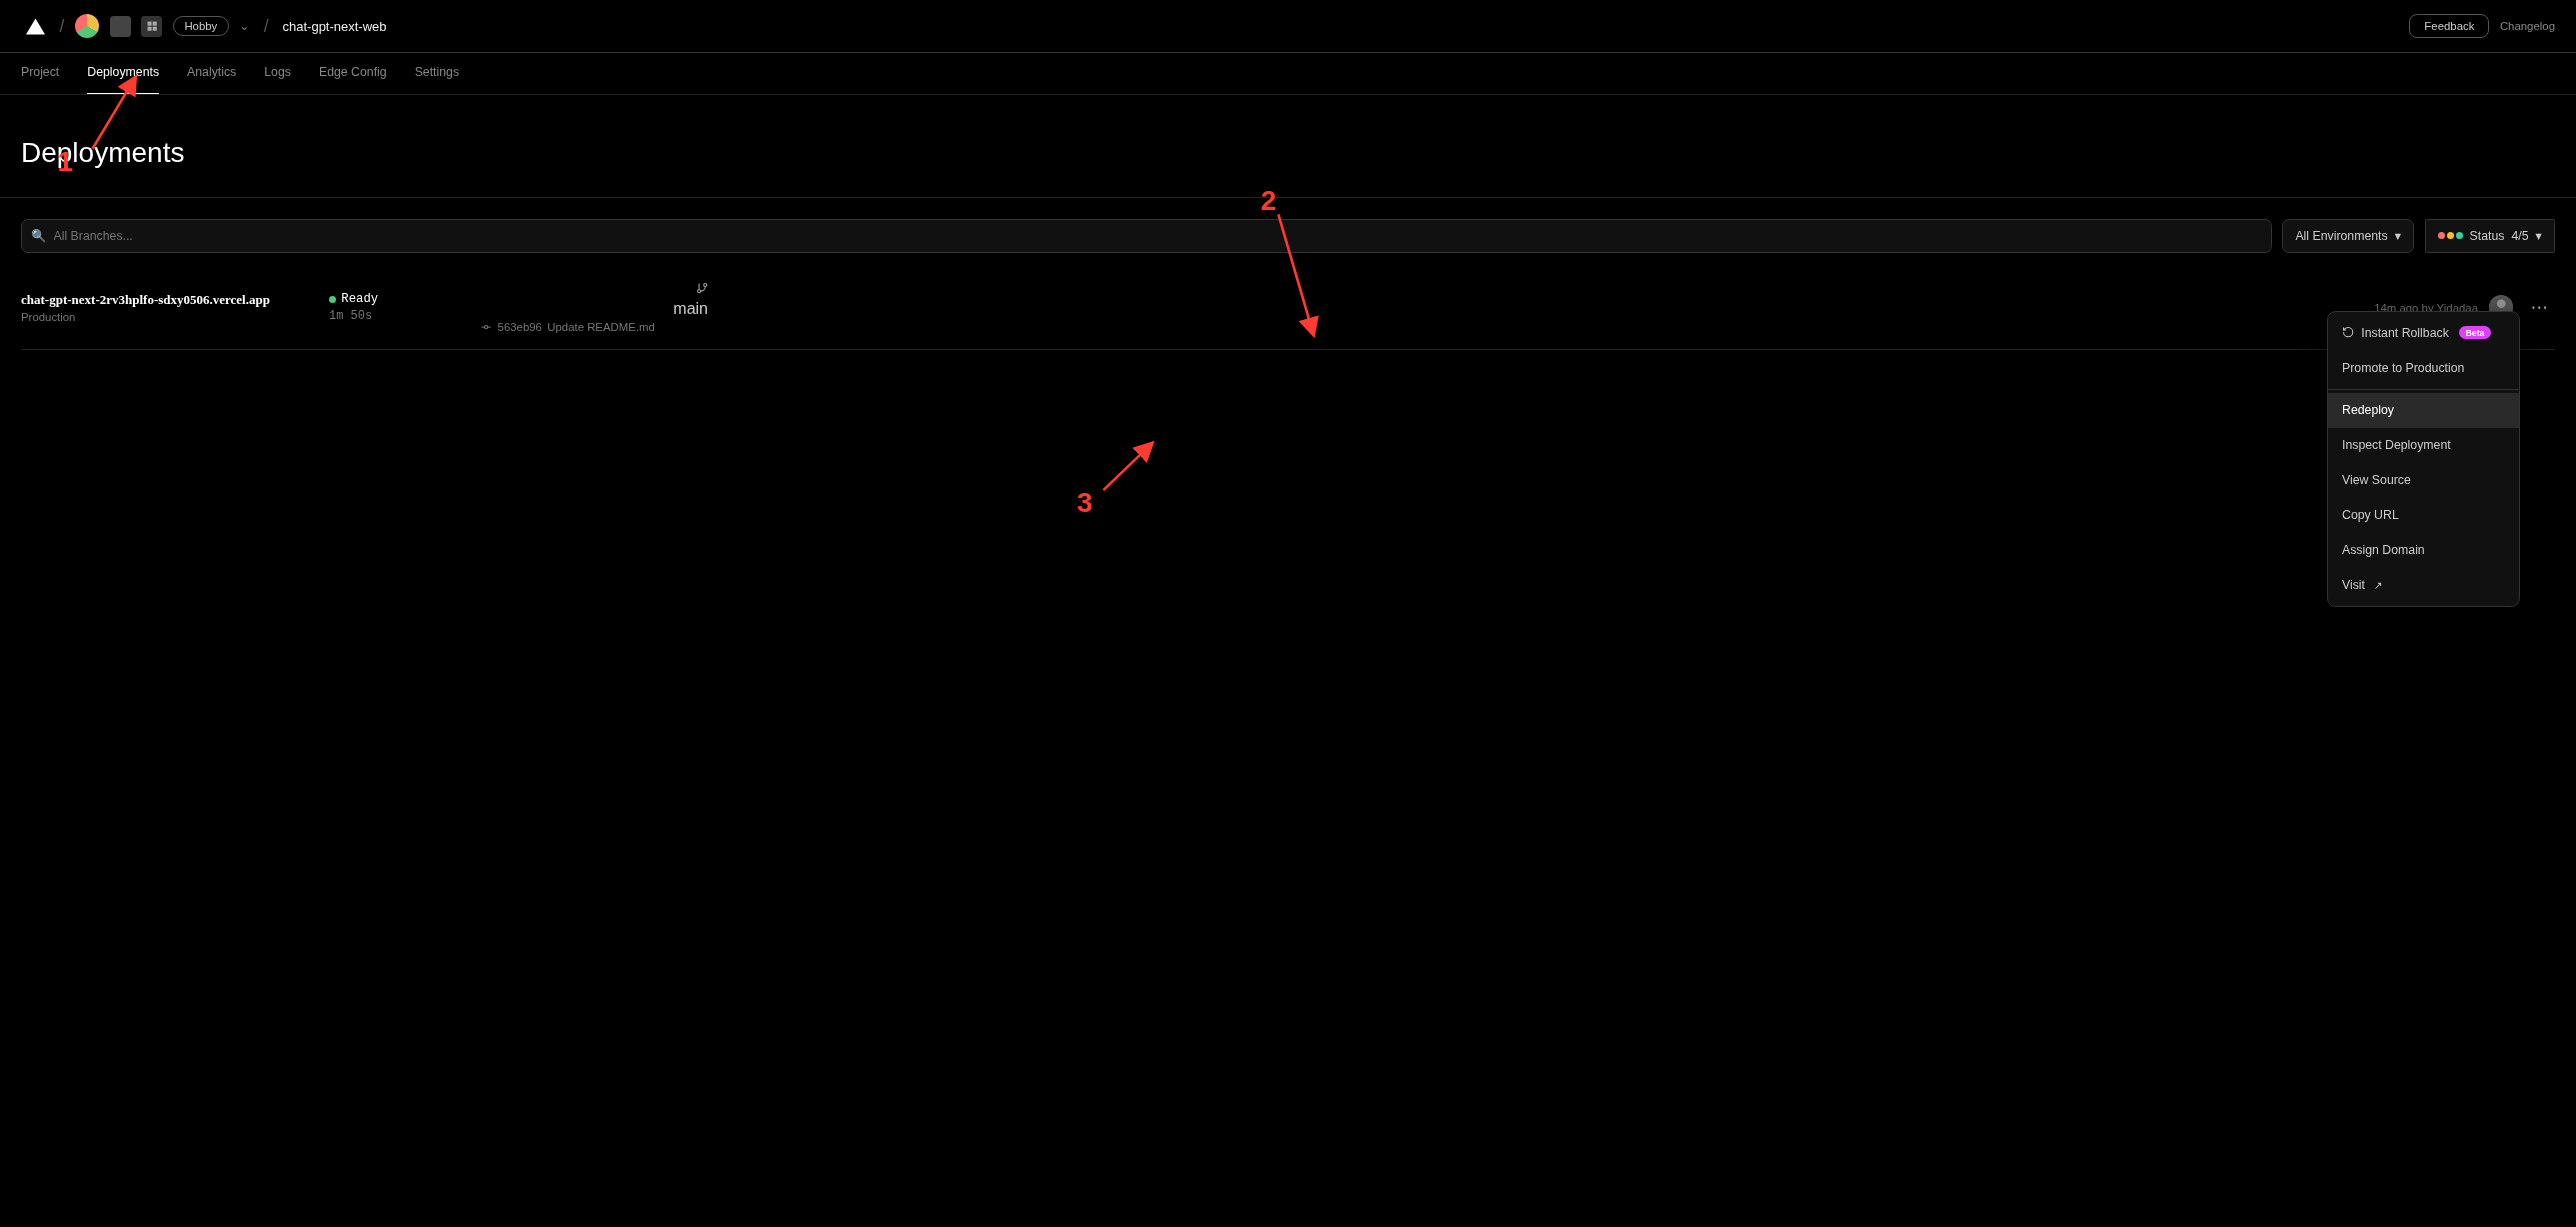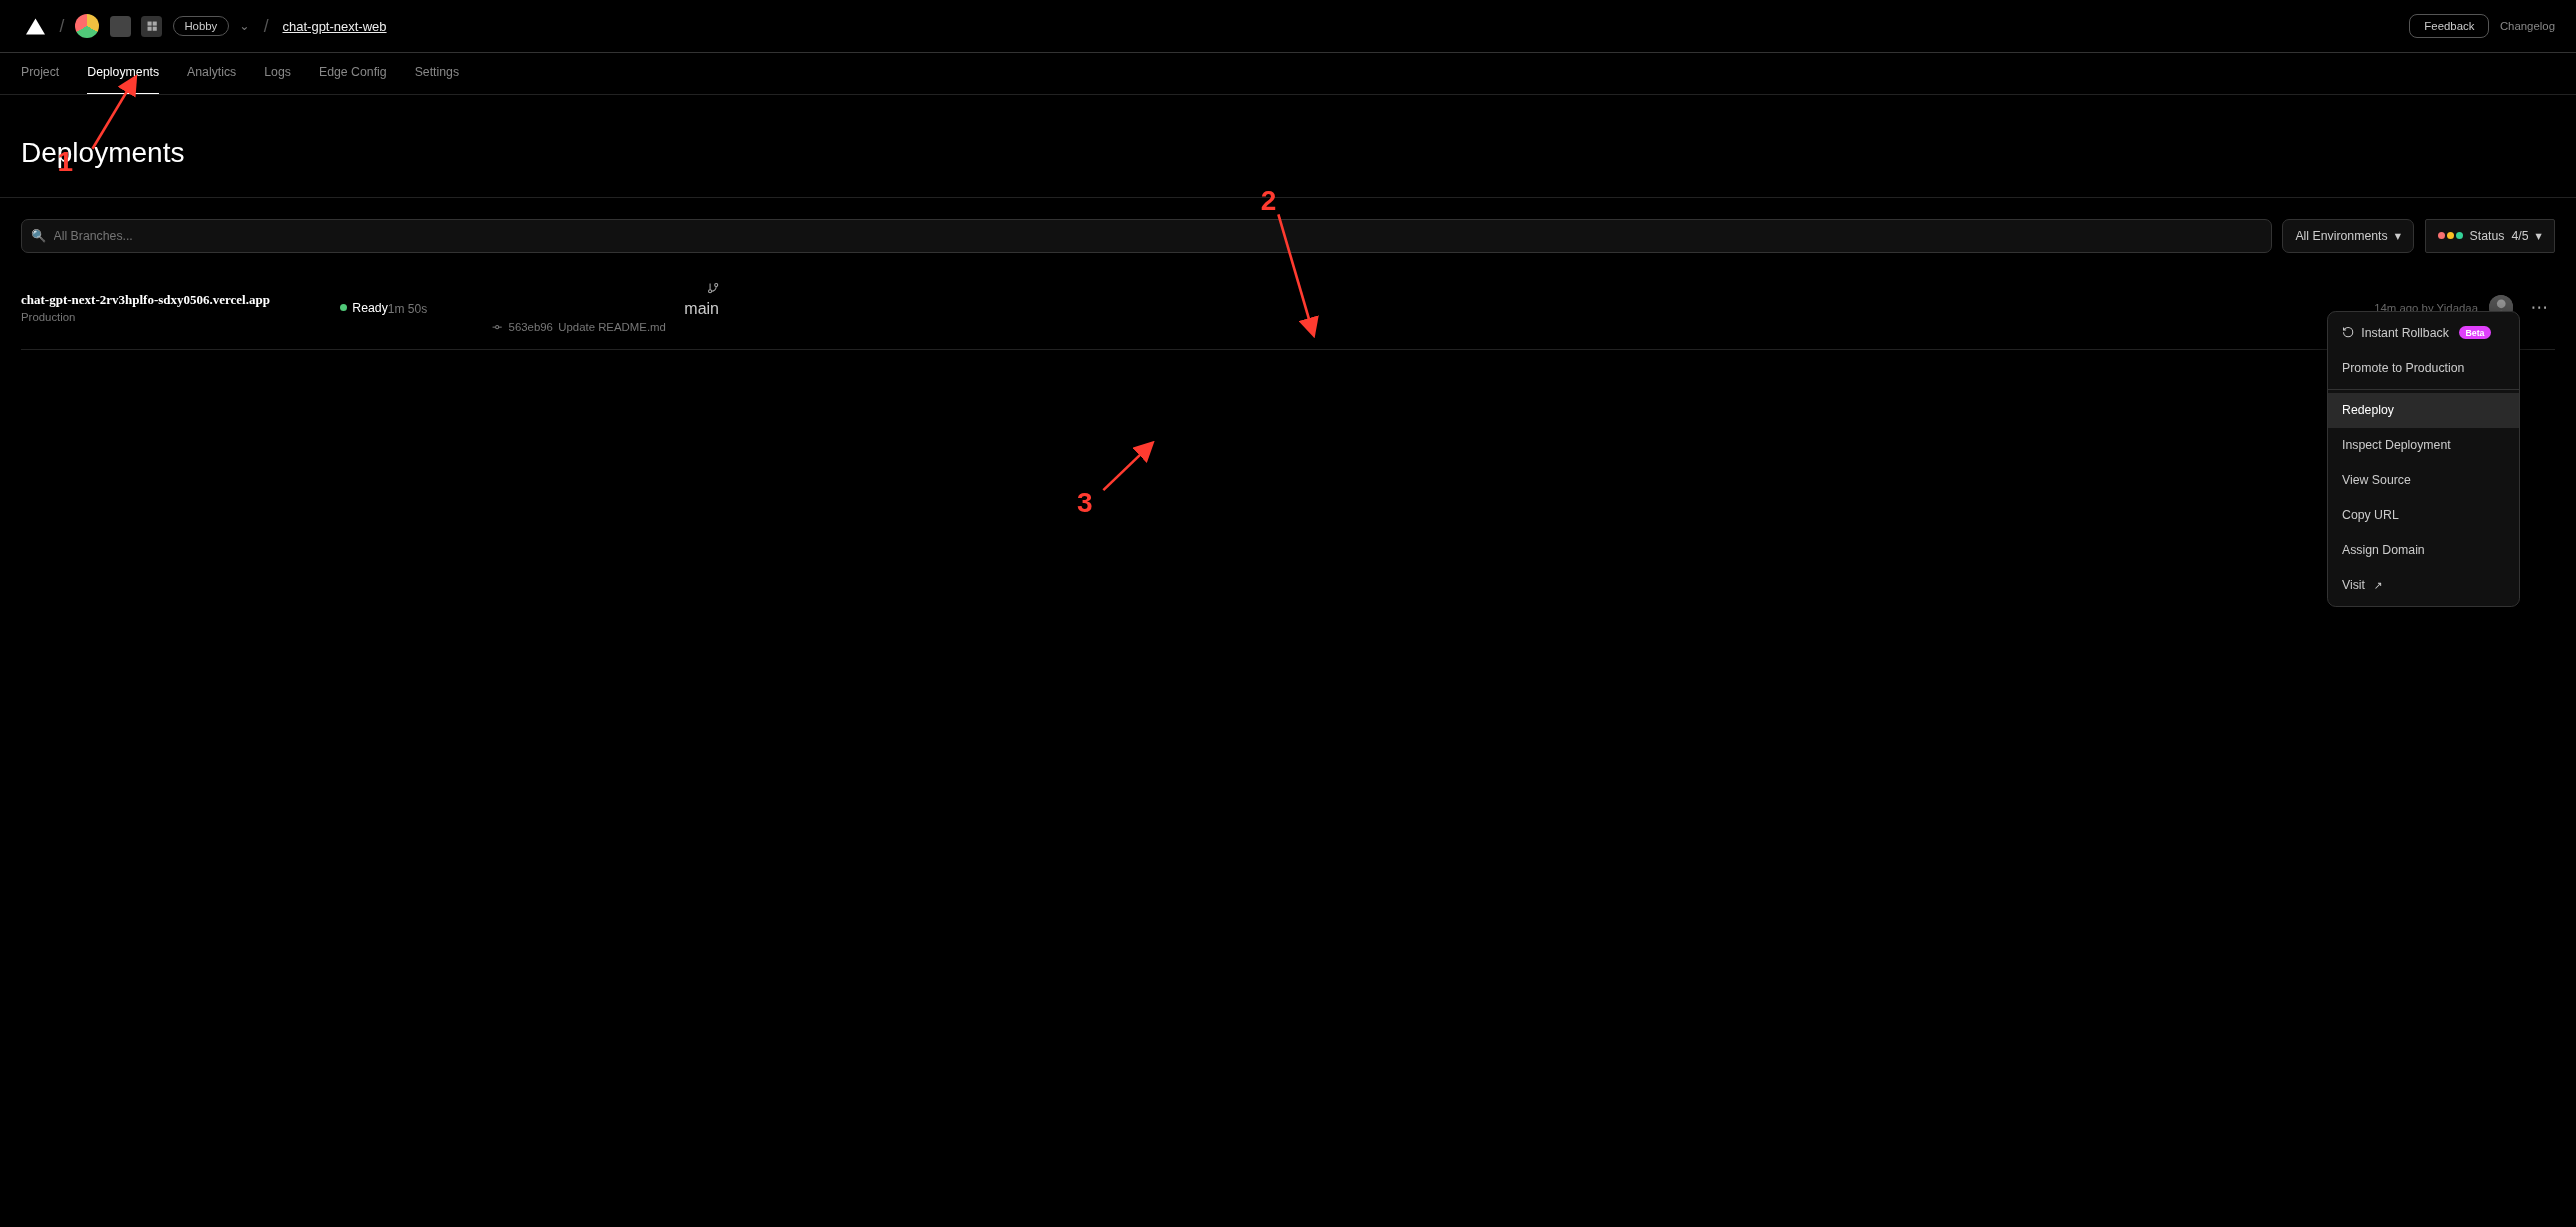--- a/index.html
+++ b/index.html
@@ -66,21 +66,20 @@
       font-size: 12.3px;
     }
     .project-sep {
       color: #555;
       font-size: 17.5px;
       margin: 0 3.5px;
     }
     .project-name {
       font-size: 13px;
       color: #eee;
-      text-decoration: underline;
     }
     .top-nav-right {
       margin-left: auto;
       display: flex;
       gap: 10.5px;
       align-items: center;
     }
     .feedback-btn {
       border: 0.9px solid #555;
       background: transparent;
@@ -216,23 +215,24 @@
       color: #fff;
       font-family: Liberation Serif, serif;
     }
     .deployment-env {
       font-size: 11.4px;
       color: #777;
       margin-top: 2.6px;
     }
     .deployment-status {
       display: flex;
-      flex-direction: row;
+      flex-direction: column;
       min-width: 123px;
-      margin-left: 39px;
+      margin-left: 28px;
+      font-family: Liberation Mono, monospace;
     }
     .status-ready {
       display: flex;
       align-items: center;
       gap: 5.3px;
       font-size: 12.3px;
       color: #fff;
     }
     .status-dot-green {
       width: 7px;

